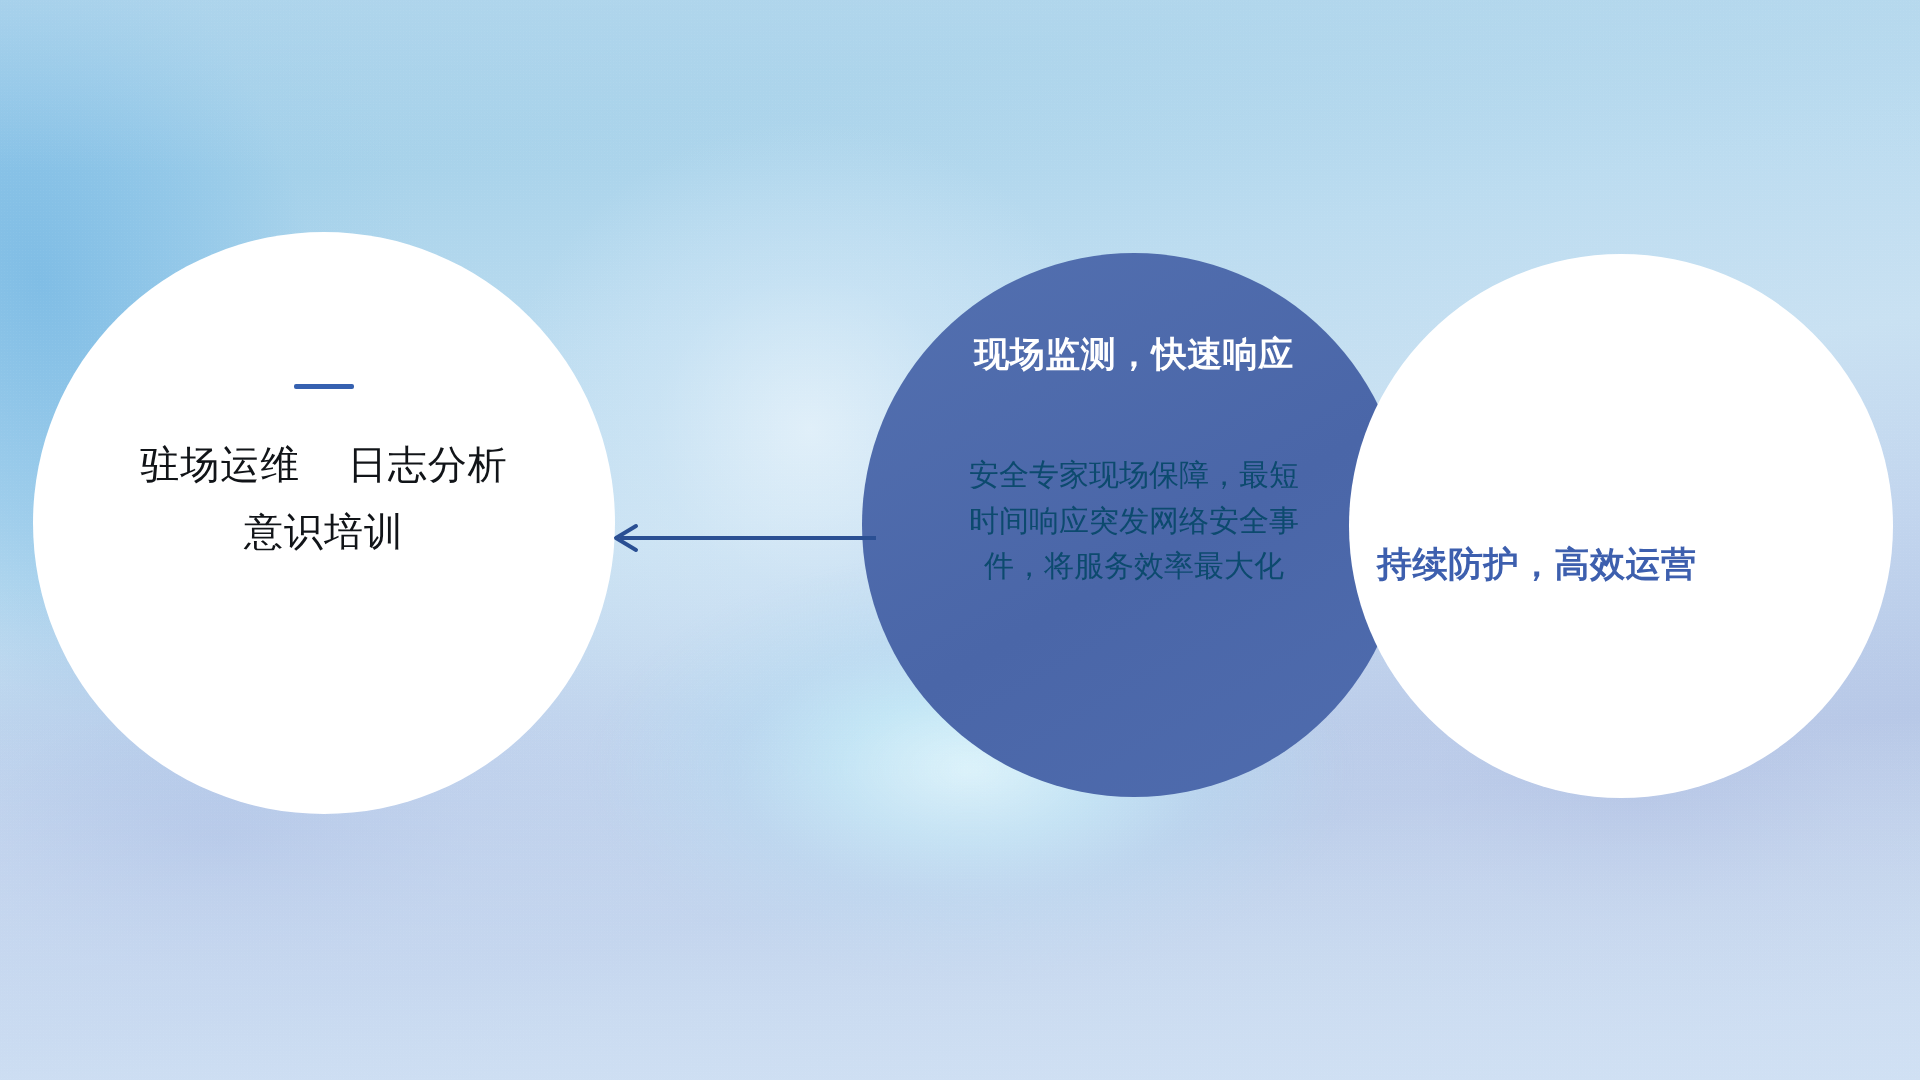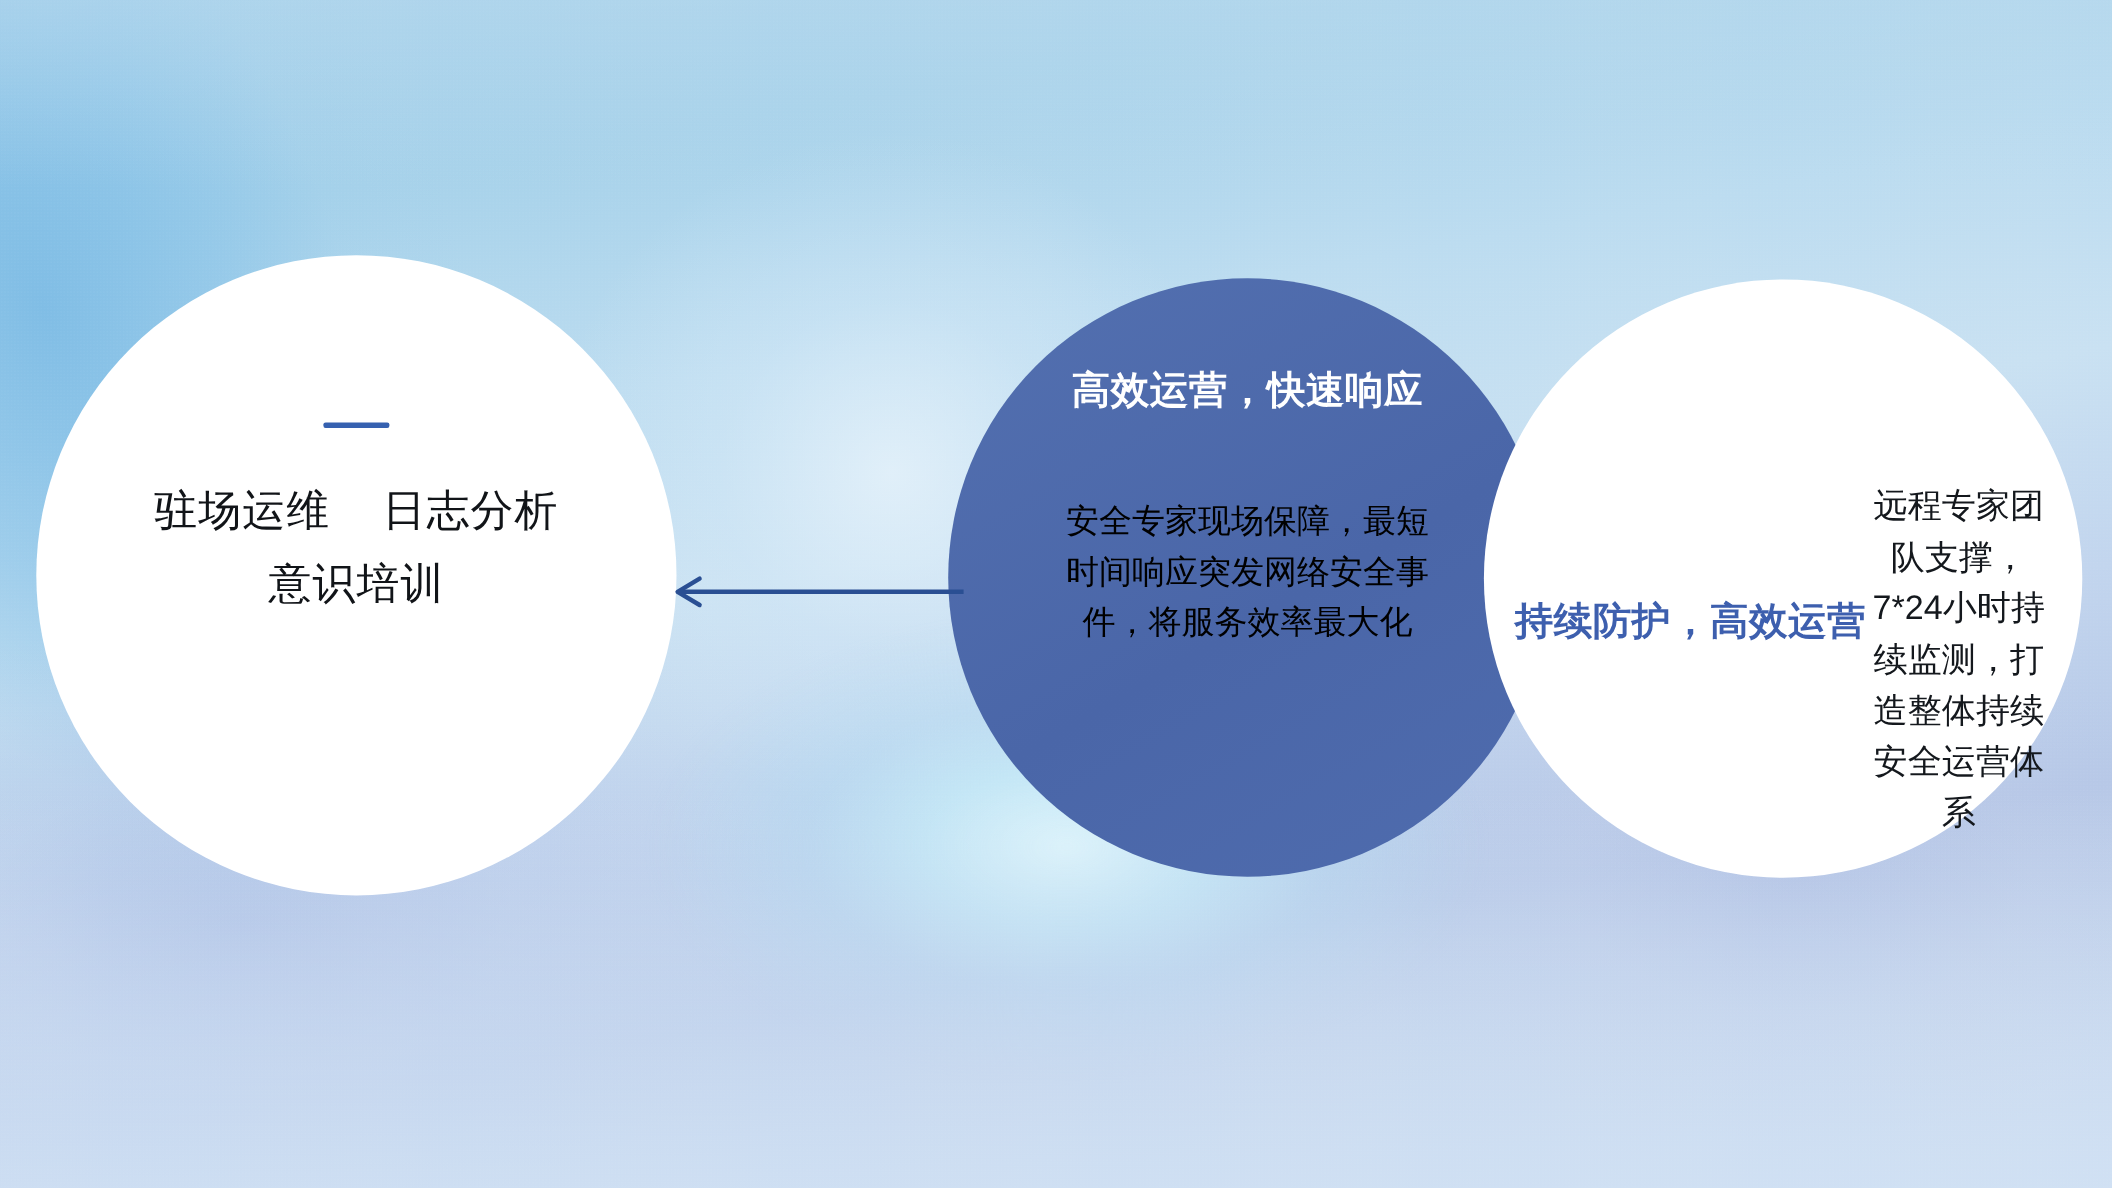--- a/index.html
+++ b/index.html
@@ -145,21 +145,21 @@
     display:flex; flex-direction:column; align-items:center;
     padding:78px 34px 0 34px;
     z-index:5;
   }
   .mid-title{
     font-size:35px; font-weight:bold; color:#ffffff;
     letter-spacing:.5px; white-space:nowrap;
   }
   .mid-body{
     margin-top:74px;
-    font-size:30px; color:#000000; line-height:1.52;
+    font-size:30px; color:#0c4a6e; line-height:1.52;
     text-align:center; width:330px;
   }
 
   
   .right-content{
     position:absolute; left:1349px; top:254px;
     width:544px; height:544px;
     display:flex; align-items:center;
     padding:76px 28px 0 28px;
     z-index:6;
@@ -208,20 +208,19 @@
 
 <div class="left-content">
   <div class="rule"></div>
   <div class="left-lines">
     <div class="left-line">驻场运维    日志分析</div>
     <div class="left-line">意识培训</div>
   </div>
 </div>
 
 <div class="mid-content">
-  <div class="mid-title">高效运营，快速响应</div>
+  <div class="mid-title">现场监测，快速响应</div>
   <div class="mid-body">安全专家现场保障，最短时间响应突发网络安全事件，将服务效率最大化</div>
 </div>
 
 <div class="right-content">
   <div class="right-title">持续防护，高效运营</div>
-  <div class="right-body">远程专家团队支撑，7*24小时持续监测，打造整体持续安全运营体系</div>
 </div>
 
 </body></html>

